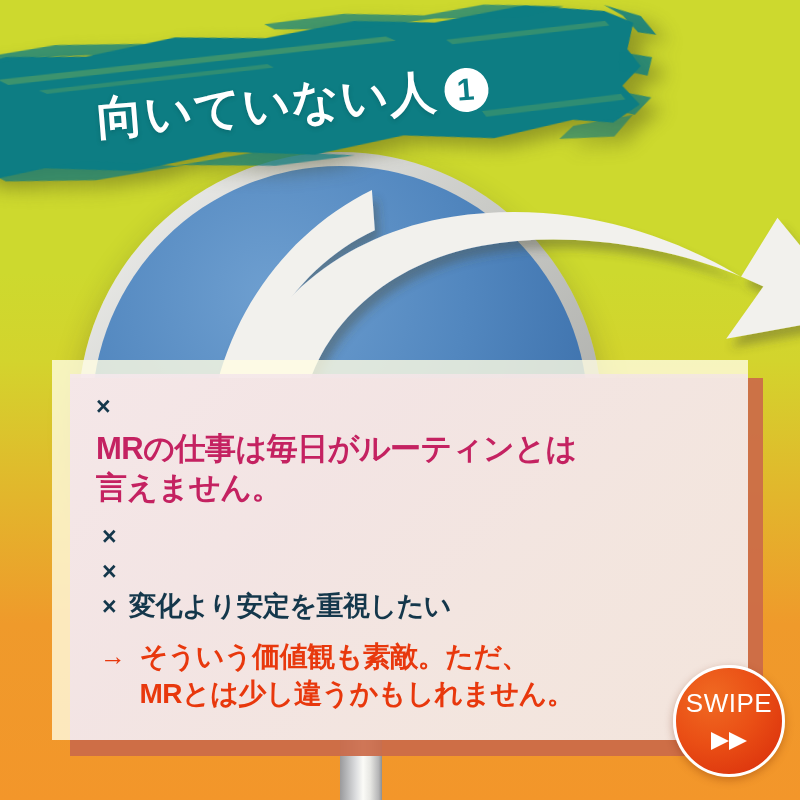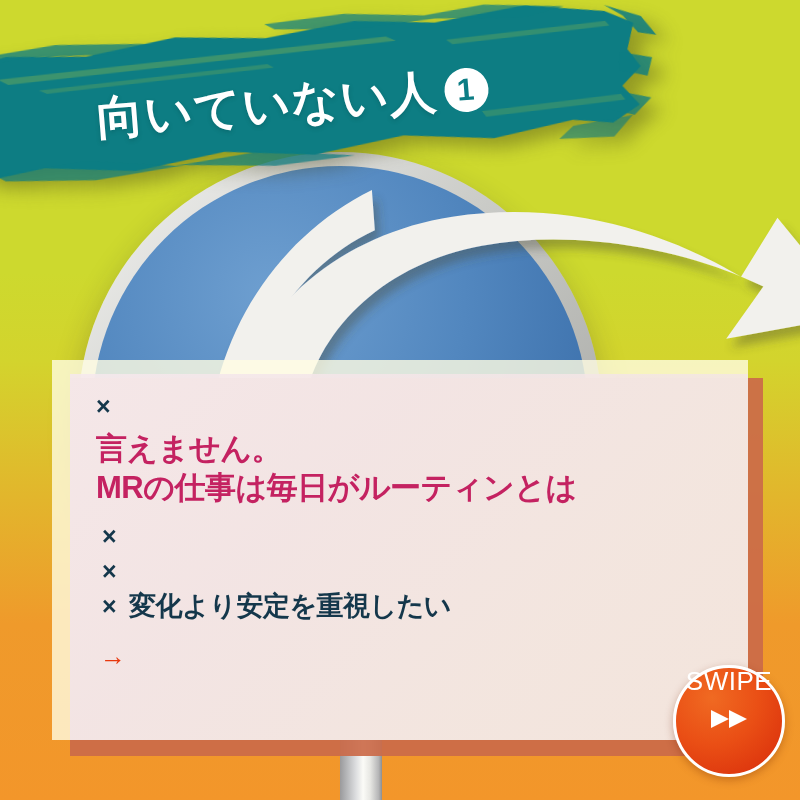--- a/index.html
+++ b/index.html
@@ -199,21 +199,21 @@
     left: 673px;
     top: 665px;
     width: 112px;
     height: 112px;
     border-radius: 50%;
     background: radial-gradient(circle at 34% 28%, #f06a22 0%, #ea4f15 45%, #d72a0a 100%);
     border: 3px solid #ffffff;
     display: flex;
     flex-direction: column;
     align-items: center;
-    justify-content: flex-start;
+    justify-content: center;
     gap: 14px;
     box-shadow: 0 3px 8px rgba(120,40,0,0.35);
   }
   .swipe-label {
     color: #ffffff;
     font-size: 26px;
     font-weight: normal;
     letter-spacing: 0.5px;
     line-height: 1;
   }
@@ -296,39 +296,43 @@
   <div class="card-shadow"></div>
 
   <div class="card-outer">
     <div class="card-inner">
 
       <div class="line-x-lead">
         <span class="xmark">×</span>
       </div>
 
       <div class="magenta-block">
+        <div>MRの仕事は毎日がルーティンとは</div>
         <div>言えません。</div>
-        <div>MRの仕事は毎日がルーティンとは</div>
       </div>
 
       <ul class="bullets">
         <li>
           <span class="xmark">×</span>
         </li>
         <li>
           <span class="xmark">×</span>
         </li>
         <li>
           <span class="xmark">×</span>
           <span>変化より安定を重視したい</span>
         </li>
       </ul>
 
       <div class="conclusion">
         <span class="arrow-glyph">→</span>
+        <span>
+          <span style="display:block">そういう価値観も素敵。ただ、</span>
+          <span style="display:block">MRとは少し違うかもしれません。</span>
+        </span>
       </div>
 
     </div>
   </div>
 
   <div class="swipe">
     <span class="swipe-label">SWIPE</span>
     <svg class="swipe-ff" width="44" height="22" viewBox="0 0 44 22">
       <polygon points="4,2 22,11 4,20" fill="#ffffff"></polygon>
       <polygon points="22,2 40,11 22,20" fill="#ffffff"></polygon>

